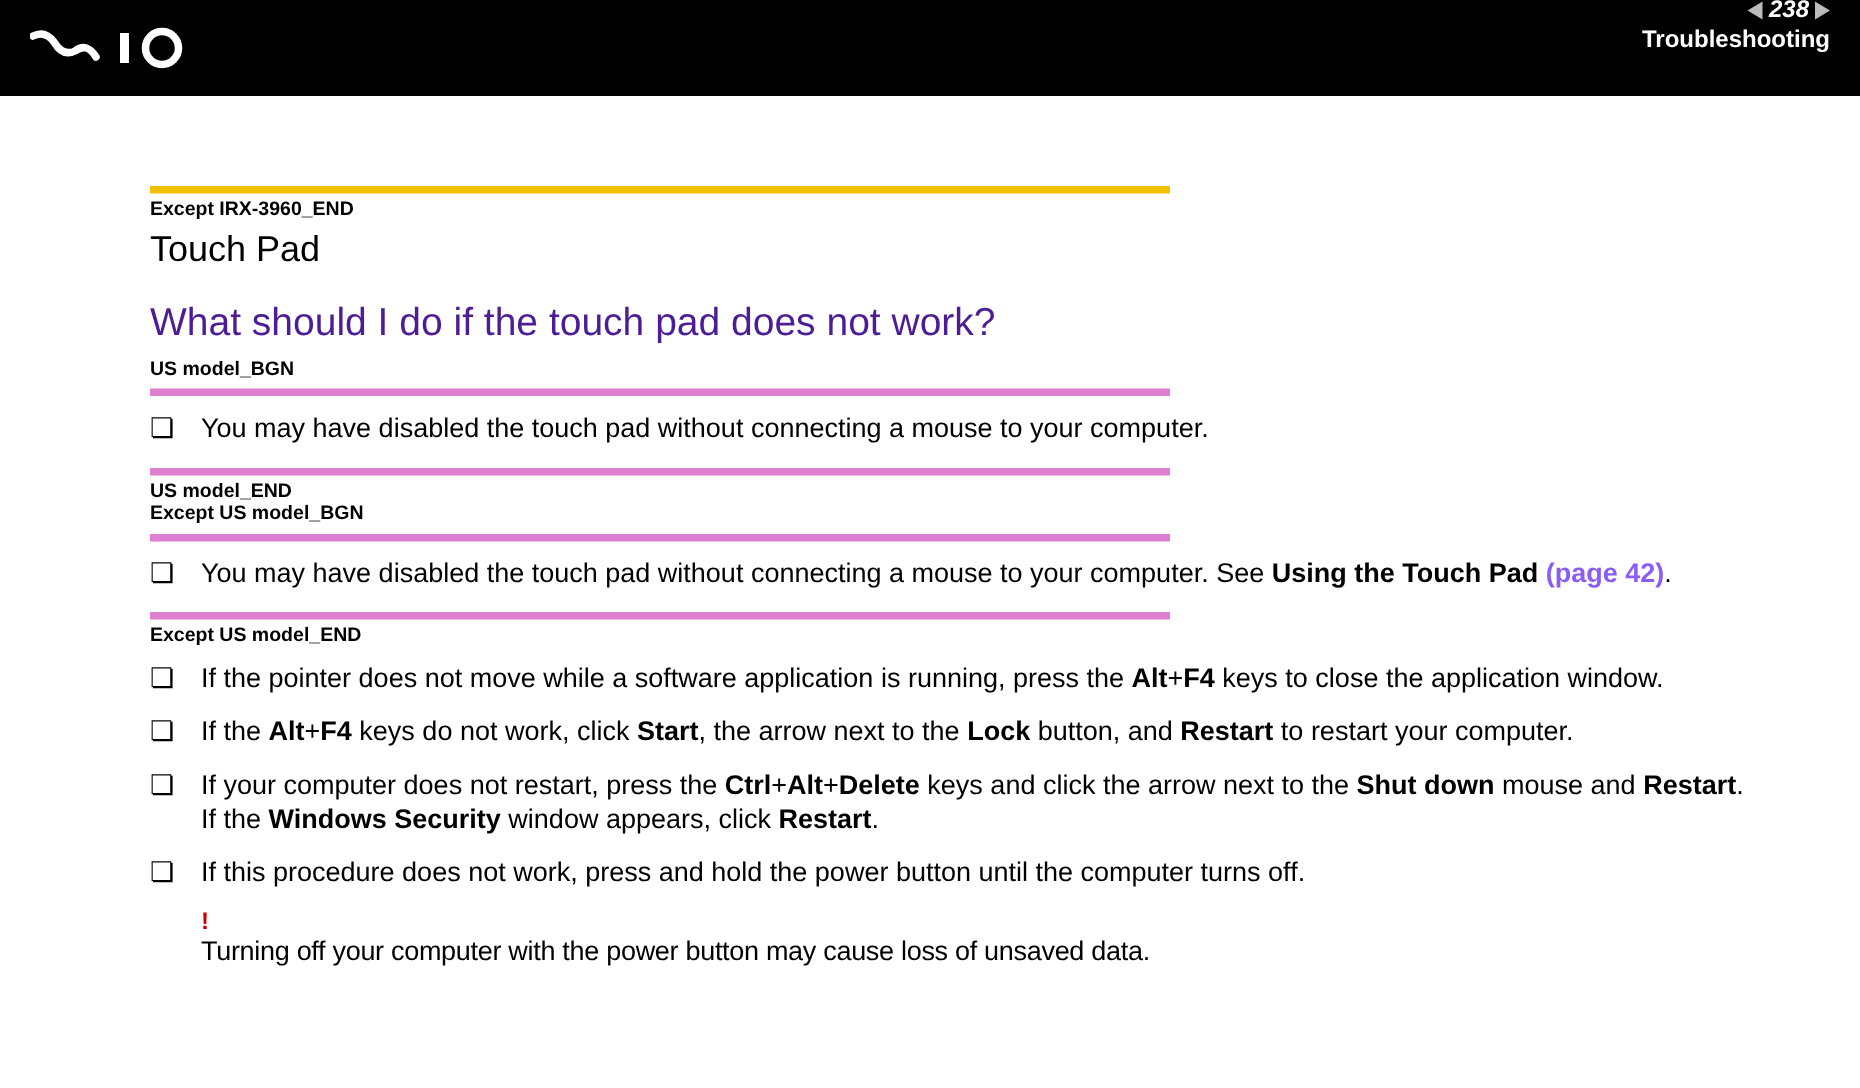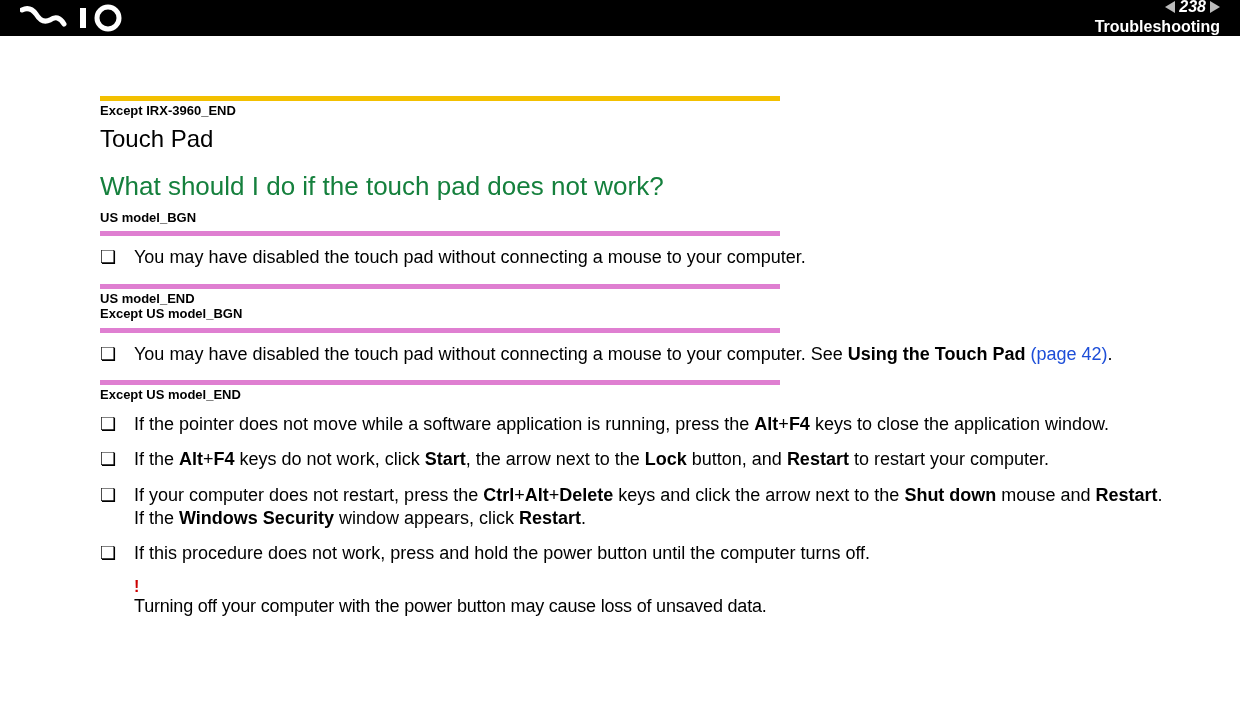--- a/index.html
+++ b/index.html
@@ -6,21 +6,21 @@
   body {
     margin: 0;
     font-family: Arial, Helvetica, sans-serif;
     font-size: 18px;
     color: #000;
     background: #fff;
     width: 1240px;
   }
   .header-bar {
     background: #000;
-    height: 36px;
+    height: 64px;
     display: flex;
     align-items: center;
     justify-content: space-between;
     padding: 0 20px 0 20px;
     position: relative;
   }
   .vaio-logo {
     color: #fff;
     display: flex;
     align-items: center;
@@ -78,21 +78,21 @@
     line-height: 1.2;
   }
   .h1 {
     font-size: 24px;
     font-weight: normal;
     margin: 6px 0 18px 0;
   }
   .h2 {
     font-size: 26px;
     font-weight: normal;
-    color: #15803d;
+    color: #4c1d95;
     margin: 0 0 8px 0;
   }
   ul.q-list {
     list-style: none;
     padding: 0;
     margin: 10px 0 0 0;
   }
   ul.q-list > li {
     position: relative;
     padding-left: 34px;
@@ -100,21 +100,21 @@
     line-height: 1.3;
   }
   ul.q-list > li::before {
     content: "❏";
     position: absolute;
     left: 0;
     top: 0;
     font-size: 18px;
   }
   .bold { font-weight: bold; }
-  .bluelink { color: #1d4ed8; font-weight: normal; }
+  .bluelink { color: #8b5cf6; font-weight: bold; }
   .caution-mark {
     color: #c00;
     font-weight: bold;
     margin-top: 10px;
     padding-left: 34px;
     font-size: 16px;
   }
   .caution-text {
     padding-left: 34px;
     font-family: Arial, Helvetica, sans-serif;

